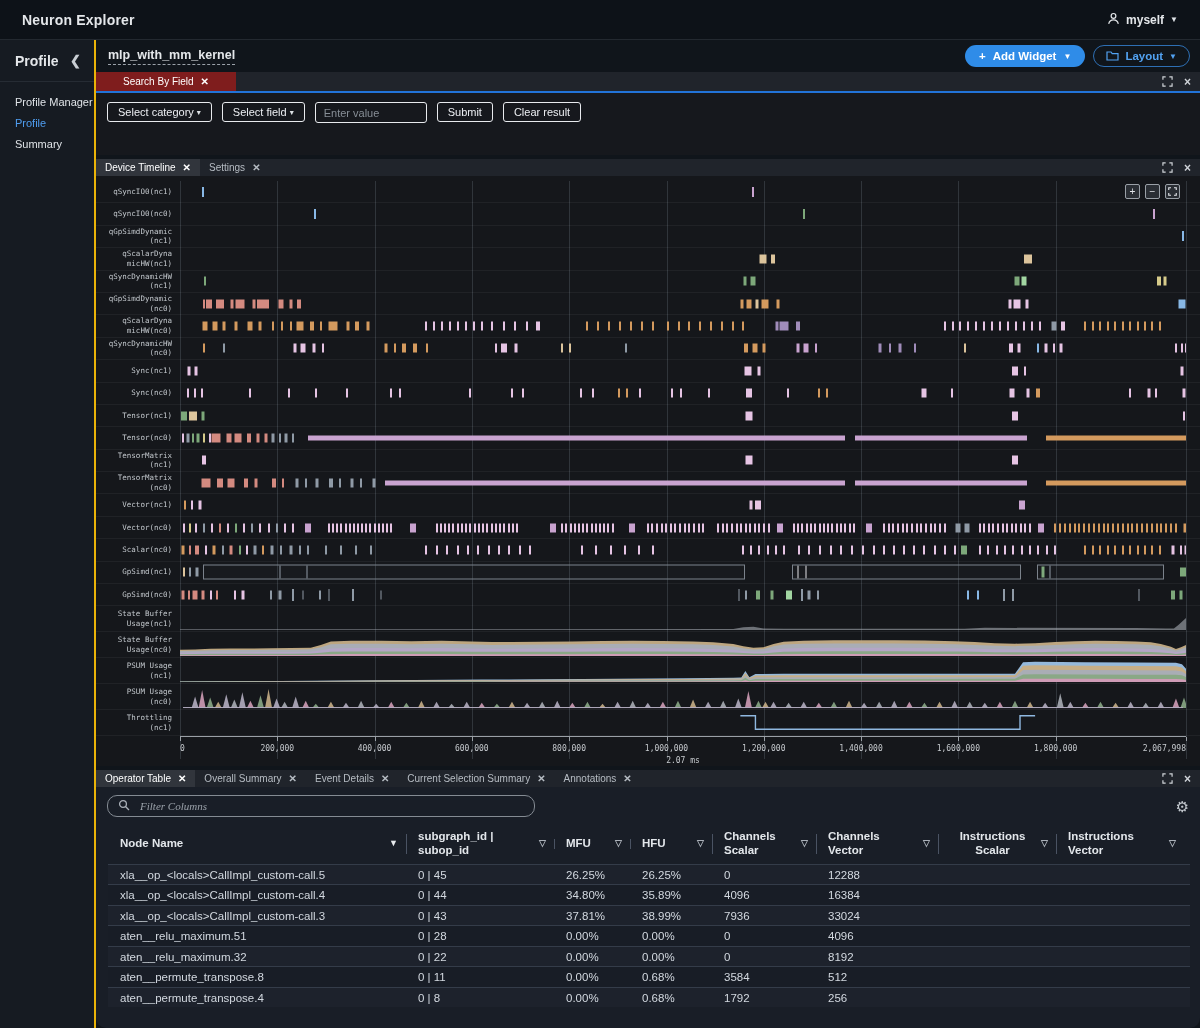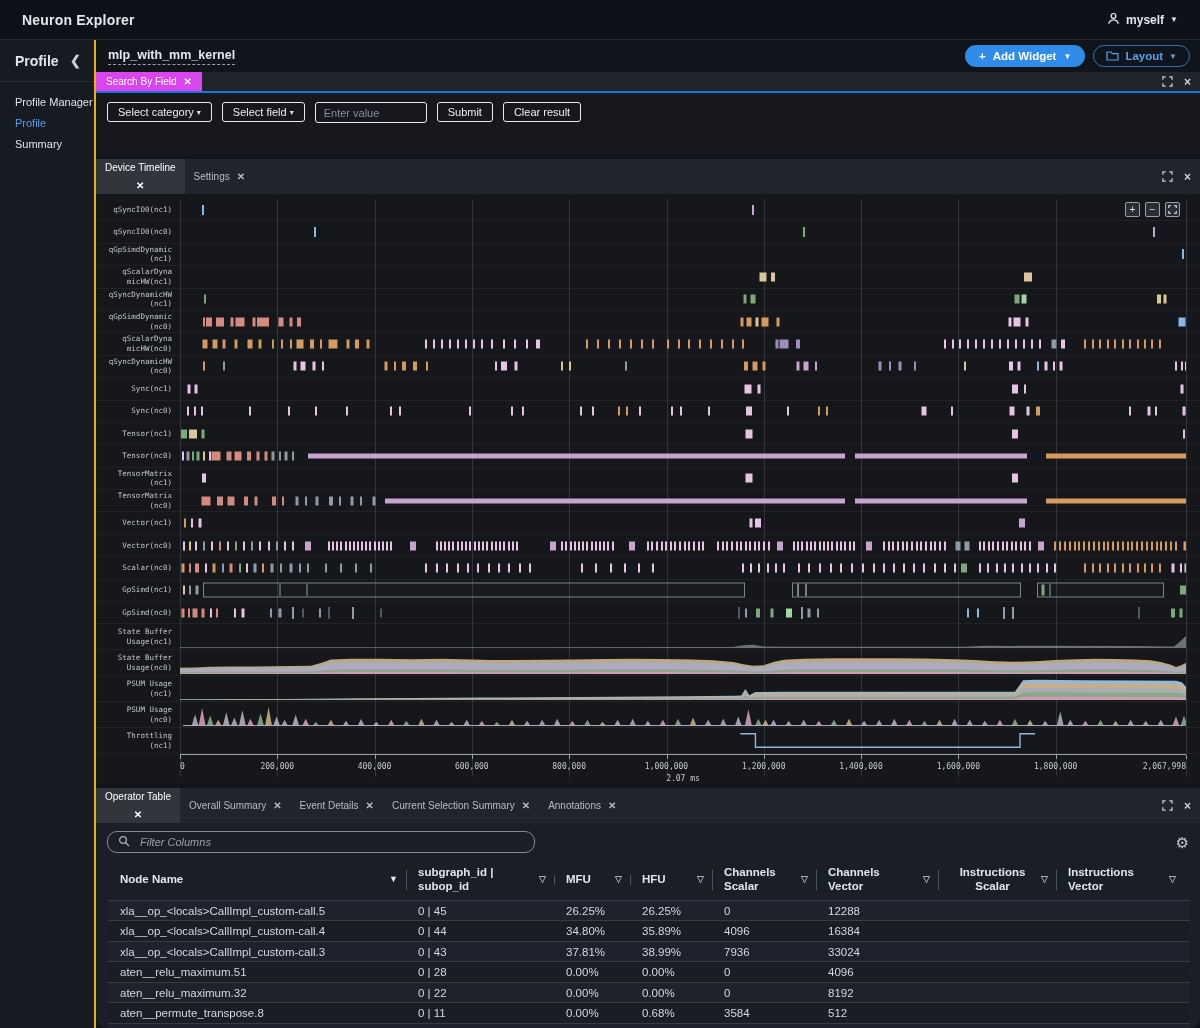--- a/index.html
+++ b/index.html
@@ -23,22 +23,22 @@
   .page-head{height:32px;display:flex;align-items:center;justify-content:space-between;padding:0 10px 0 12px;flex:none;}
   .page-title{font-size:12.5px;font-weight:bold;border-bottom:1px dashed #9aa1a9;padding-bottom:2px;cursor:pointer;}
   .head-actions{display:flex;gap:8px;align-items:center;}
   .pill-blue{background:#2f8ce8;color:#fff;border:none;border-radius:13px;padding:5px 14px;font-size:11.5px;font-weight:bold;display:flex;gap:7px;align-items:center;cursor:pointer;font-family:inherit;}
   .pill-outline{background:transparent;color:#52a2f2;border:1.5px solid #2e6fb4;border-radius:13px;padding:3.5px 12px;font-size:11.5px;font-weight:bold;display:flex;gap:6px;align-items:center;cursor:pointer;font-family:inherit;}
   .pill-blue .caret{color:#fff;}
   .pill-outline .caret{color:#52a2f2;}
   
   .tabstrip{display:flex;align-items:center;background:#20242b;font-size:10px;color:#b6bcc3;flex:none;}
   .tab{display:flex;align-items:center;gap:7px;padding:3px 9px;cursor:pointer;white-space:nowrap;}
-  .tab.active{background:#31353c;color:#fff;flex-direction:column;}
-  .tab.blue{background:#d946ef;color:#fff;padding:4px 10px;}
+  .tab.active{background:#31353c;color:#fff;}
+  .tab.blue{background:#7f1d1d;color:#fff;padding:4px 27px;}
   .tab-close{font-weight:bold;font-size:10px;cursor:pointer;}
   .strip-icons{margin-left:auto;display:flex;gap:11px;padding-right:9px;color:#cfd3d8;align-items:center;}
   .strip-icons .icon{cursor:pointer;display:flex;}
   .xchar{font-size:12px;font-weight:bold;line-height:1;cursor:pointer;}
   .blue-underline{border-bottom:2px solid #2273d8;}
   
   .search-content{background:#16181d;height:62px;padding:9px 11px;display:flex;gap:10px;align-items:flex-start;flex:none;}
   .ctrl-btn{background:transparent;border:1.5px solid #e8eaee;color:#eceef2;border-radius:3px;font-size:11px;padding:3px 10px;cursor:pointer;font-family:inherit;display:flex;align-items:center;gap:3px;}
   .ctrl-input{background:transparent;border:1.5px solid #e8eaee;border-radius:3px;color:#dfe3e7;font-size:11px;padding:3.5px 8px;width:112px;font-family:inherit;outline:none;}
   .ctrl-input::placeholder{color:#878e96;}
@@ -60,21 +60,21 @@
   .tl-axis{margin-left:84px;margin-right:14px;position:relative;border-top:1px solid #9aa0a6;height:30px;font-family:"DejaVu Sans Mono",monospace;font-size:8px;color:#c6cace;}
   .tick{position:absolute;top:0;width:1px;height:4px;background:#9aa0a6;}
   .tick-label{position:absolute;top:7px;transform:translateX(-50%);white-space:nowrap;}
   .tick-label.first{transform:none;}
   .tick-label.last{transform:translateX(-100%);}
   .axis-duration{position:absolute;top:19px;left:0;right:0;text-align:center;}
   
   .table-panel{background:#191e27;flex:1;margin-top:4px;border-radius:0 0 10px 10px;display:flex;flex-direction:column;min-height:0;}
   .filter-row{display:flex;align-items:center;padding:8px 11px 4px;flex:none;}
   .filter-box{display:flex;align-items:center;gap:8px;border:1px solid #848b93;border-radius:10px;height:22px;width:428px;padding:0 10px;color:#9aa1a9;}
-  .filter-box input{background:none;border:none;outline:none;color:#dfe3e7;font-style:italic;font-size:11px;flex:1;font-family:Liberation Sans, sans-serif;}
+  .filter-box input{background:none;border:none;outline:none;color:#dfe3e7;font-style:italic;font-size:11px;flex:1;font-family:Liberation Serif, serif;}
   .filter-box input::placeholder{color:#9aa1a9;}
   .gear{margin-left:auto;color:#c2c7cd;font-size:15px;line-height:1;cursor:pointer;}
   .optable{margin:2px 10px 0 12px;font-size:11.5px;flex:1;min-height:0;}
   .thead{display:flex;font-weight:bold;color:#e3e7eb;padding:7px 0;align-items:center;}
   .th{display:flex;align-items:center;gap:6px;padding:0 8px 0 12px;position:relative;flex:none;line-height:1.15;cursor:pointer;}
   .th-sep::before{content:"";position:absolute;left:0;top:12%;height:76%;width:1px;background:#4a5363;}
   .flt{margin-left:auto;color:#aab0b8;font-size:9px;cursor:pointer;flex:none;}
   .sort{color:#e8ebee;font-size:9px;margin-left:auto;cursor:pointer;}
   .tr{display:flex;height:20.5px;align-items:center;border-top:1px solid #343c49;color:#d3d9e0;}
   .tr:nth-child(odd){background:#1d222c;}

